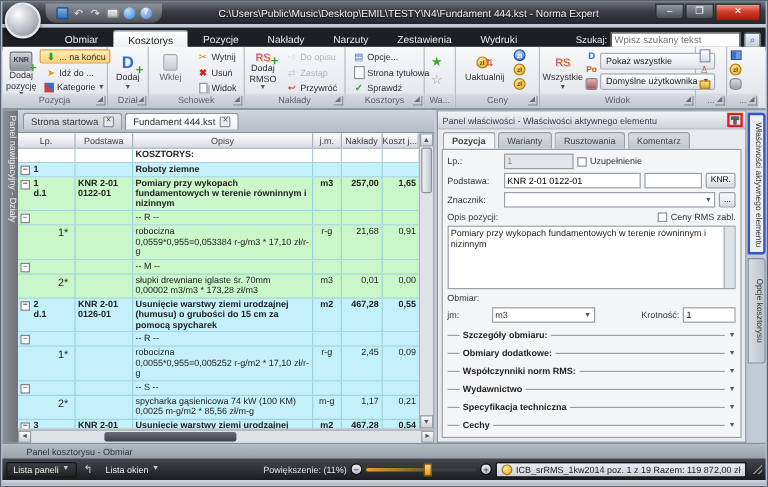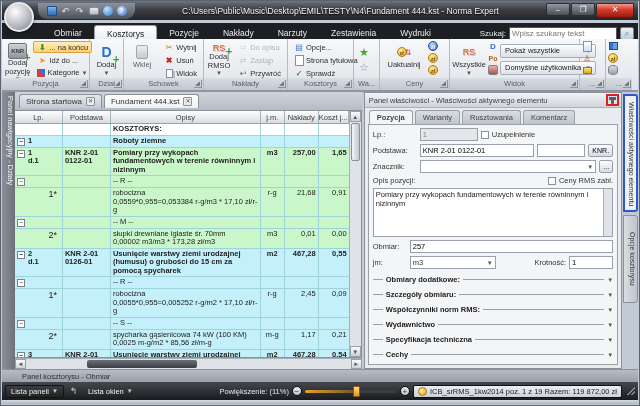--- a/index.html
+++ b/index.html
@@ -644,42 +644,41 @@
           <span style="flex:1"></span>
           <span class="chk"></span>
           <label>Ceny RMS zabl.</label>
         </div>
         <div class="descbox">
           <span style="display:block;padding-right:10px;">Pomiary przy wykopach fundamentowych w terenie równinnym i nizinnym</span>
           <span class="dscroll"></span>
         </div>
         <div class="frow">
           <label style="width:34px">Obmiar:</label>
-          <input class="tinput" style="flex: 1 1 0%;" value="257">
         </div>
         <div class="frow">
           <label style="width:34px">jm:</label>
           <div class="ddown" style="flex:0 0 86px">
               <span style="padding-left:2px;">m3</span>
               <span class="dar">▼</span>
             </div>
           <span style="flex:1"></span>
           <label>Krotność:</label>
           <input class="tinput" style="width: 44px;" value="1">
         </div>
         <div id="sect-list" style="display:flex;flex-direction:column;gap:2px;margin-top:1px;">
             <div class="sect">
               <span class="pre"></span>
-              <span>Obmiary dodatkowe:</span>
+              <span>Szczegóły obmiaru:</span>
               <span class="line"></span>
               <span class="dar">▼</span>
             </div>
             <div class="sect">
               <span class="pre"></span>
-              <span>Szczegóły obmiaru:</span>
+              <span>Obmiary dodatkowe:</span>
               <span class="line"></span>
               <span class="dar">▼</span>
             </div>
             <div class="sect">
               <span class="pre"></span>
               <span>Współczynniki norm RMS:</span>
               <span class="line"></span>
               <span class="dar">▼</span>
             </div>
             <div class="sect">

